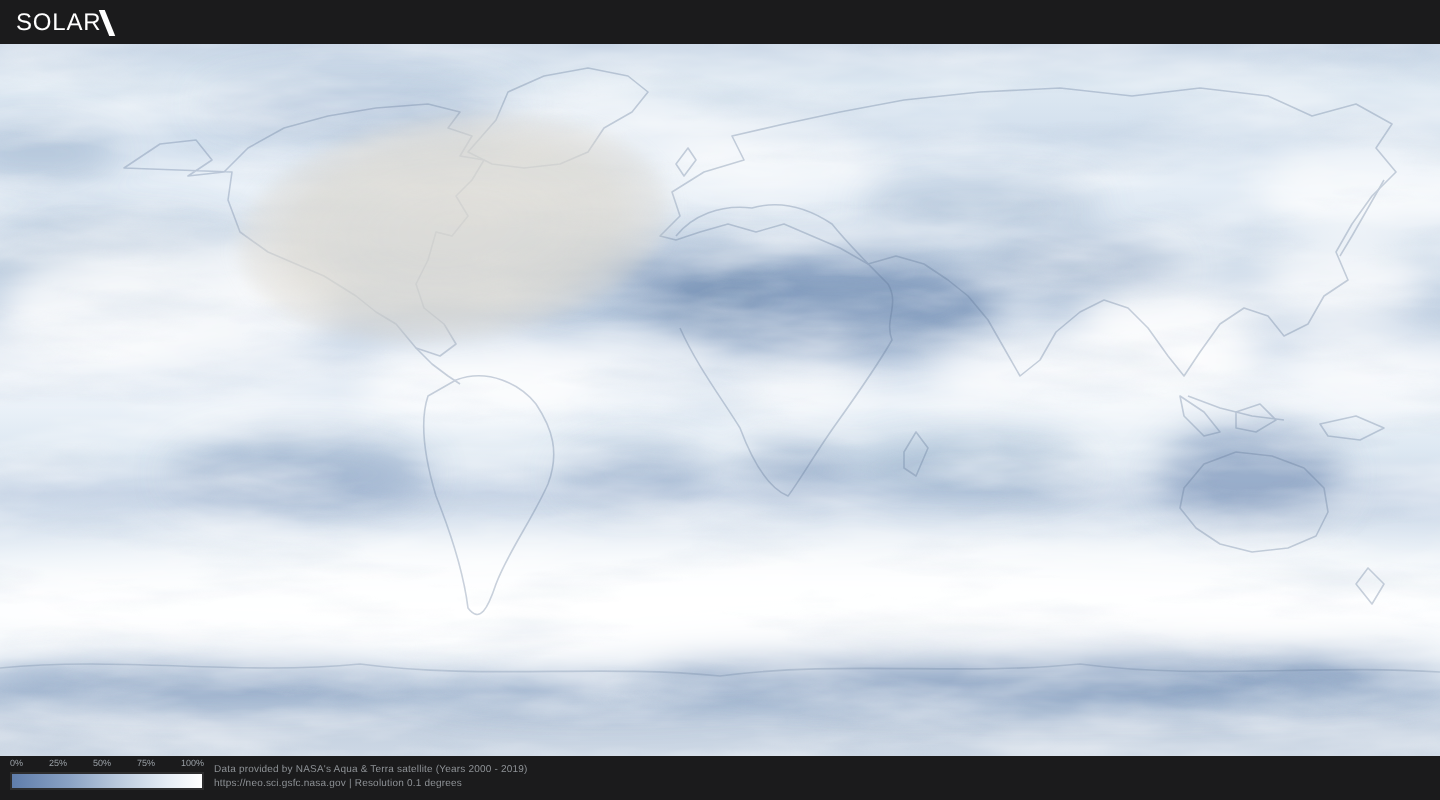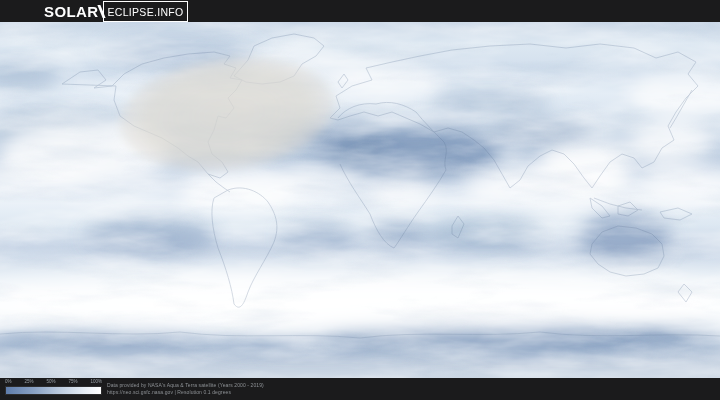--- a/index.html
+++ b/index.html
@@ -7,21 +7,21 @@
     position:relative;width:720px;height:400px;overflow:hidden;
     background:#1b1b1c;font-family:"Liberation Sans",sans-serif;
     -webkit-font-smoothing:antialiased;
   }
   
   header{
     position:absolute;top:0;left:0;width:720px;height:22px;
     background:#1b1b1c;display:flex;align-items:center;z-index:5;
   }
   .logo{display:flex;align-items:center;margin-left:8px;cursor:pointer;}
-  .logo-solar{color:#fff;font-size:15px;letter-spacing:.4px;font-weight:700;margin-left:36px;}
+  .logo-solar{color:#fff;font-size:12px;letter-spacing:.4px;font-weight:400;}
   .logo-slash{width:3px;height:13px;background:#fff;transform:skewX(22deg);margin-left:1px;margin-right:-2px;}
   .logo-box{border:1px solid #fff;padding:0 4px 1px 4px;margin-left:2px;}
   .logo-box span{color:#fff;font-size:10.5px;letter-spacing:.3px;}
   .title{
     position:absolute;left:0;right:0;text-align:center;
     color:#c9ccd0;font-size:9px;letter-spacing:.2px;pointer-events:none;
   }
   
   .map-wrap{position:absolute;top:22px;left:0;width:720px;height:356px;background:#dde6f1;}
   .map-wrap svg{display:block;}
@@ -42,21 +42,20 @@
 </style>
 </head>
 <body>
 
 <div class="app">
 
   <header>
     <div class="logo">
       <span class="logo-solar">SOLAR</span>
       <span class="logo-slash"></span>
-      <span class="logo-box"><span>ECLIPSE.INFO</span></span>
     </div>
   </header>
 
   <div class="map-wrap">
     <svg width="720" height="356" viewBox="0 0 720 356">
       <defs>
         <linearGradient id="zonal" x1="0" y1="0" x2="0" y2="1">
           <stop offset="0" stop-color="#c8d6e6"></stop>
           <stop offset="0.06" stop-color="#dde8f2"></stop>
           <stop offset="0.13" stop-color="#d2dfed"></stop>

